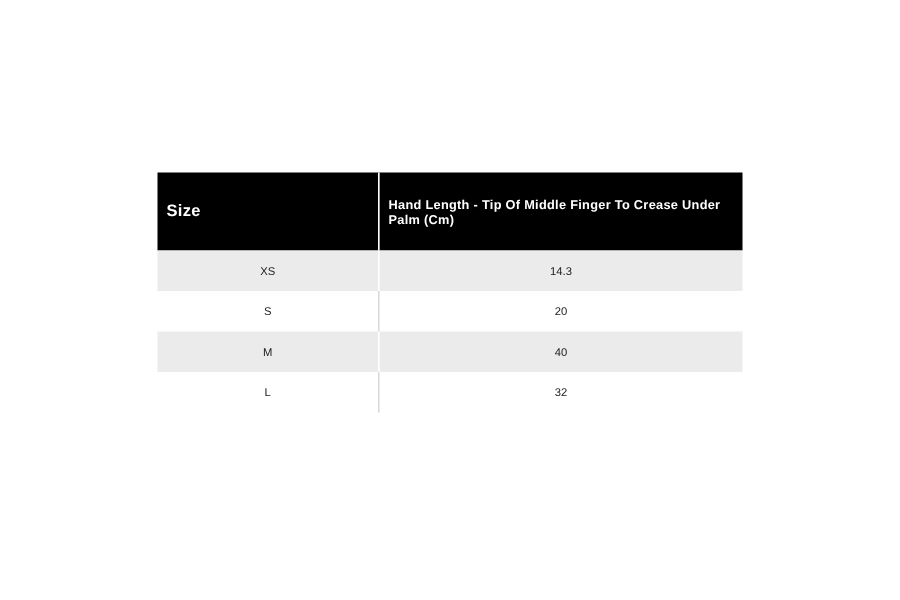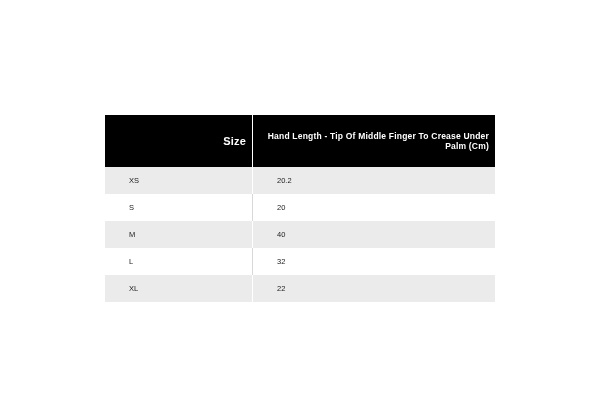--- a/index.html
+++ b/index.html
@@ -28,35 +28,35 @@
   table.size-table {
     border-collapse: collapse;
     width: 100%;
     table-layout: fixed;
   }
   table.size-table thead th {
     background: #000000;
     color: #ffffff;
     font-size: 8.5px;
     font-weight: bold;
-    text-align: right;
+    text-align: left;
     vertical-align: middle;
     height: 44px;
     padding: 4px 6px;
     letter-spacing: 0.2px;
   }
   table.size-table thead th.col-size {
     font-size: 11px;
     width: 135px;
     border-right: 1px solid #ffffff;
   }
   table.size-table tbody td {
     font-size: 7.5px;
     color: #1a1a1a;
-    text-align: left;
+    text-align: center;
     vertical-align: middle;
     height: 23px;
     padding: 2px 24px;
   }
   table.size-table tbody td.col-size {
     width: 135px;
     border-right: 1px solid #ffffff;
   }
   table.size-table tbody tr.shaded td {
     background: #ebebeb;
@@ -76,34 +76,30 @@
     <table class="size-table">
       <thead>
         <tr>
           <th class="col-size">Size</th>
           <th class="col-measure">Hand Length - Tip Of Middle Finger To Crease Under Palm (Cm)</th>
         </tr>
       </thead>
       <tbody>
         <tr class="shaded">
           <td class="col-size">XS</td>
-          <td class="col-measure">20.2</td>
+          <td class="col-measure">14.3</td>
         </tr>
         <tr class="plain">
           <td class="col-size">S</td>
           <td class="col-measure">20</td>
         </tr>
         <tr class="shaded">
           <td class="col-size">M</td>
           <td class="col-measure">40</td>
         </tr>
         <tr class="plain">
           <td class="col-size">L</td>
           <td class="col-measure">32</td>
         </tr>
-        <tr class="shaded">
-          <td class="col-size">XL</td>
-          <td class="col-measure">22</td>
-        </tr>
       </tbody>
     </table>
   </div>
 </div>
 
 </body></html>

